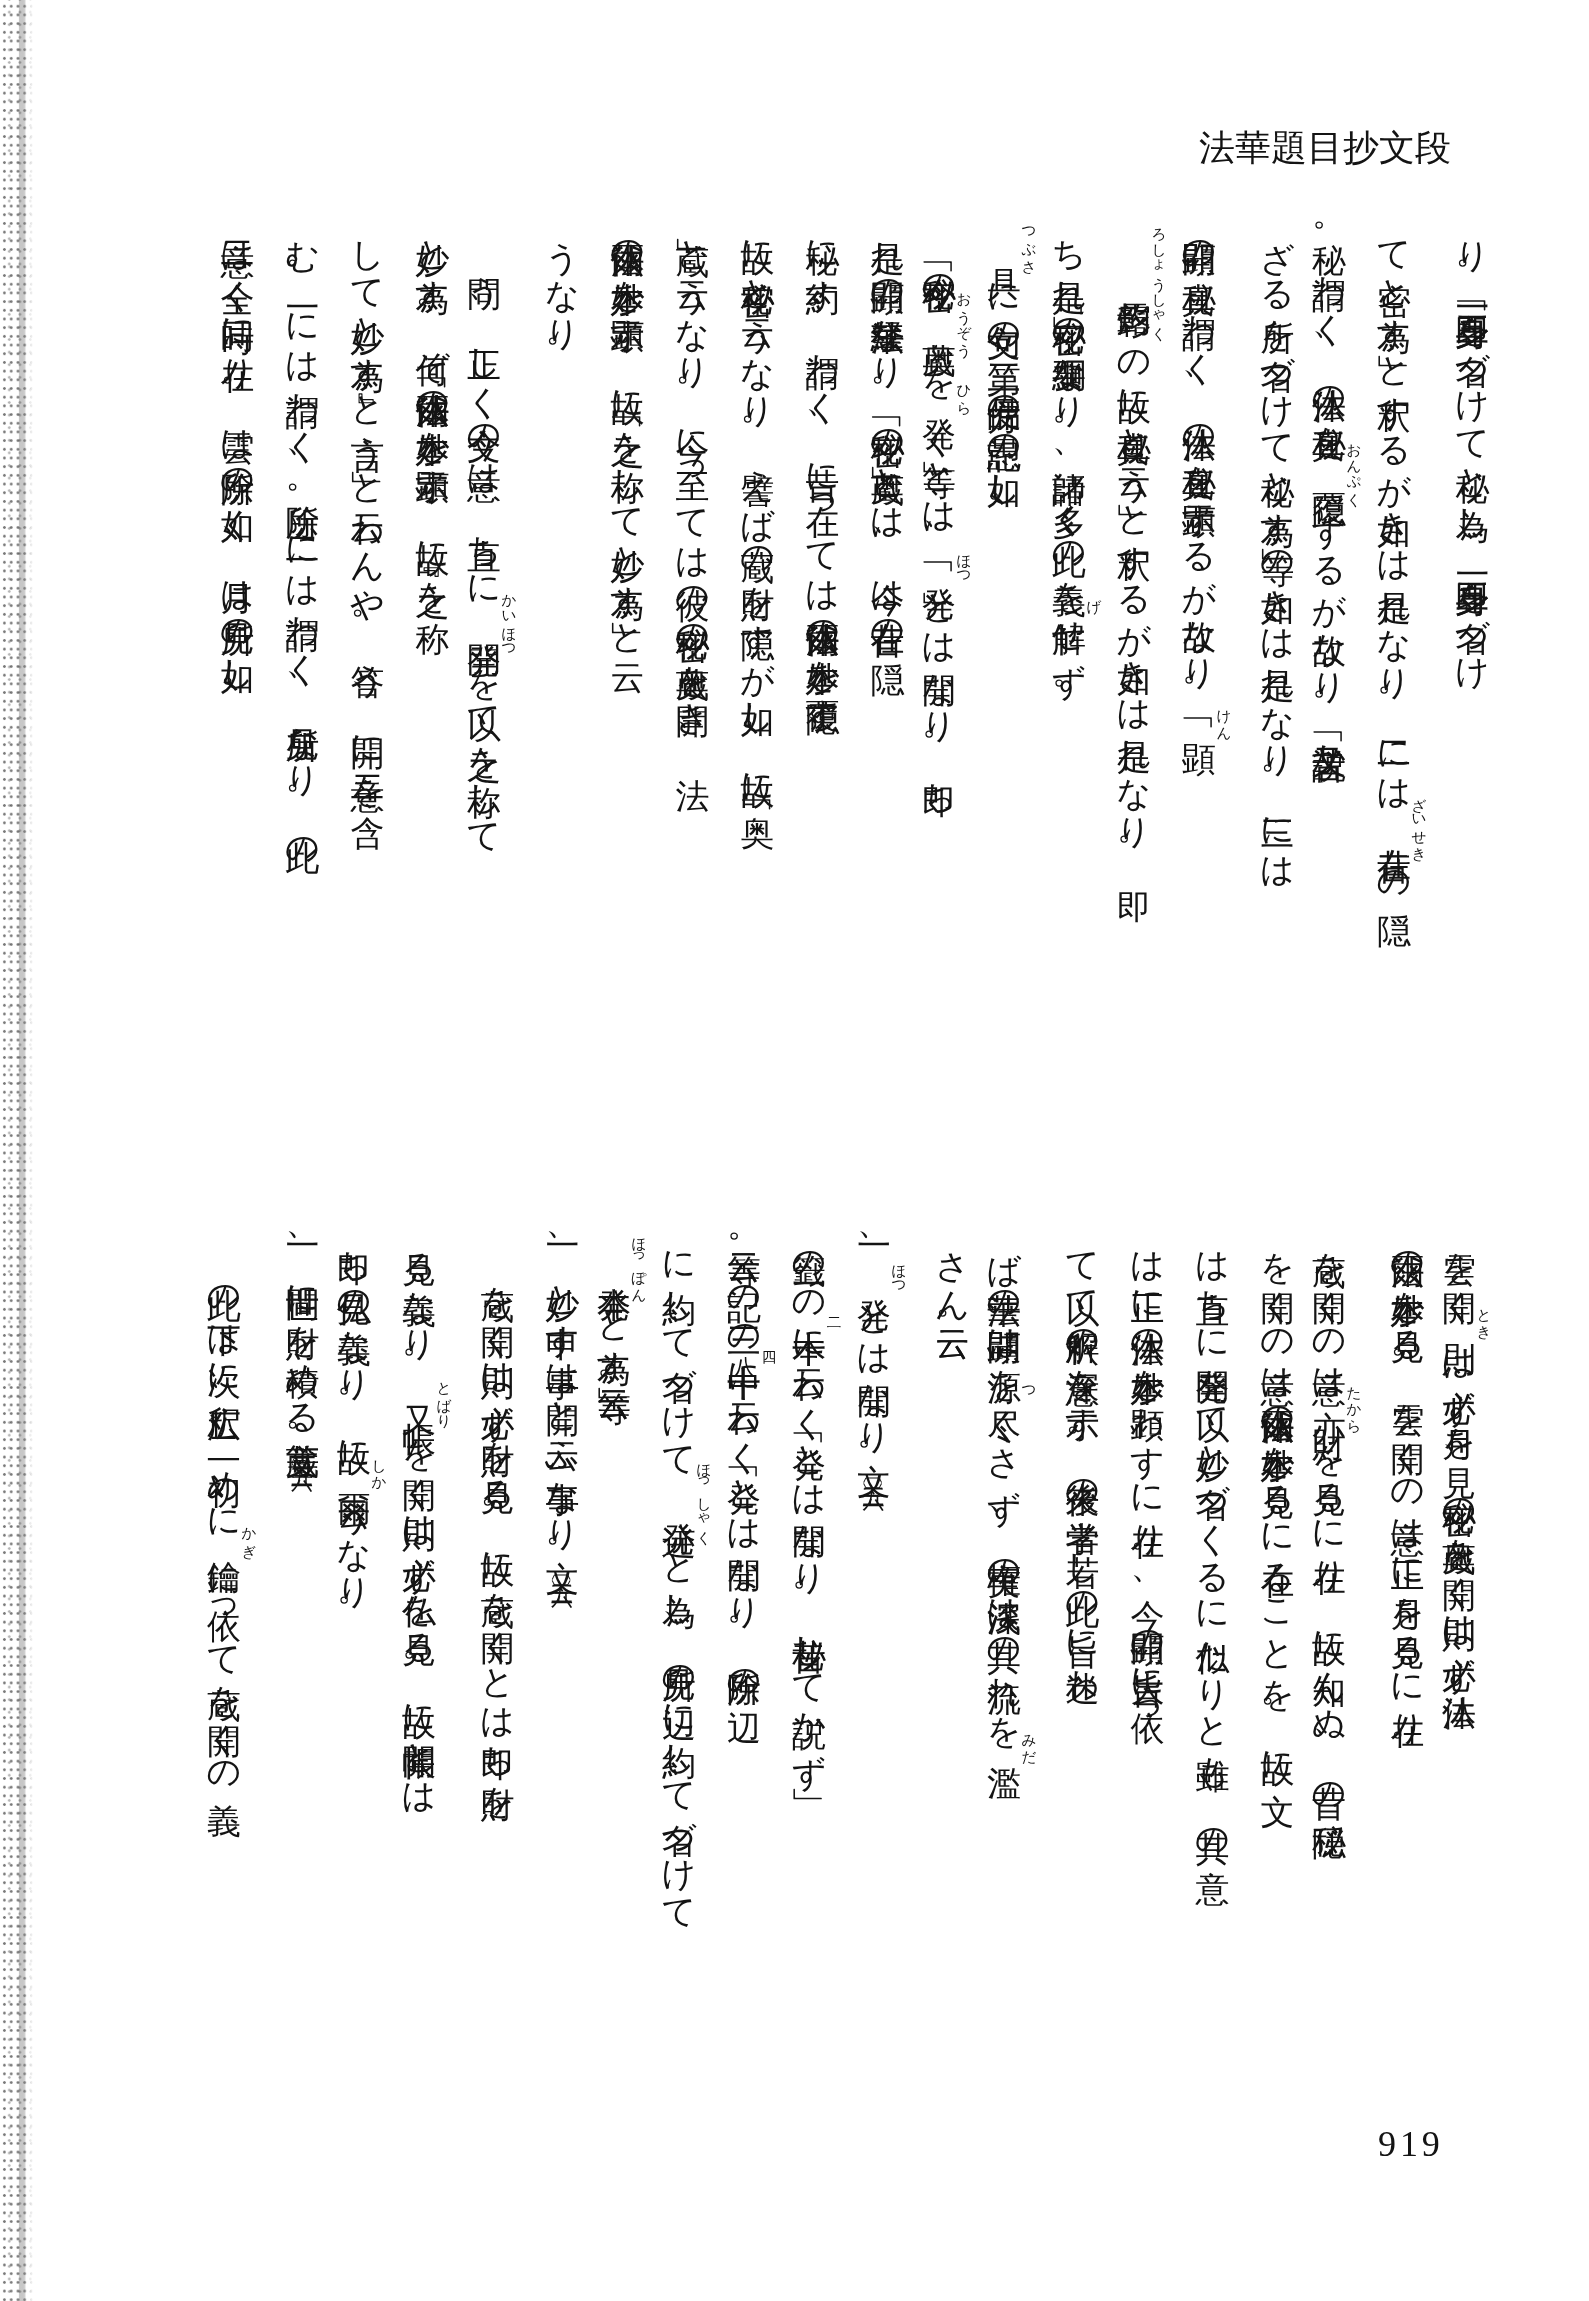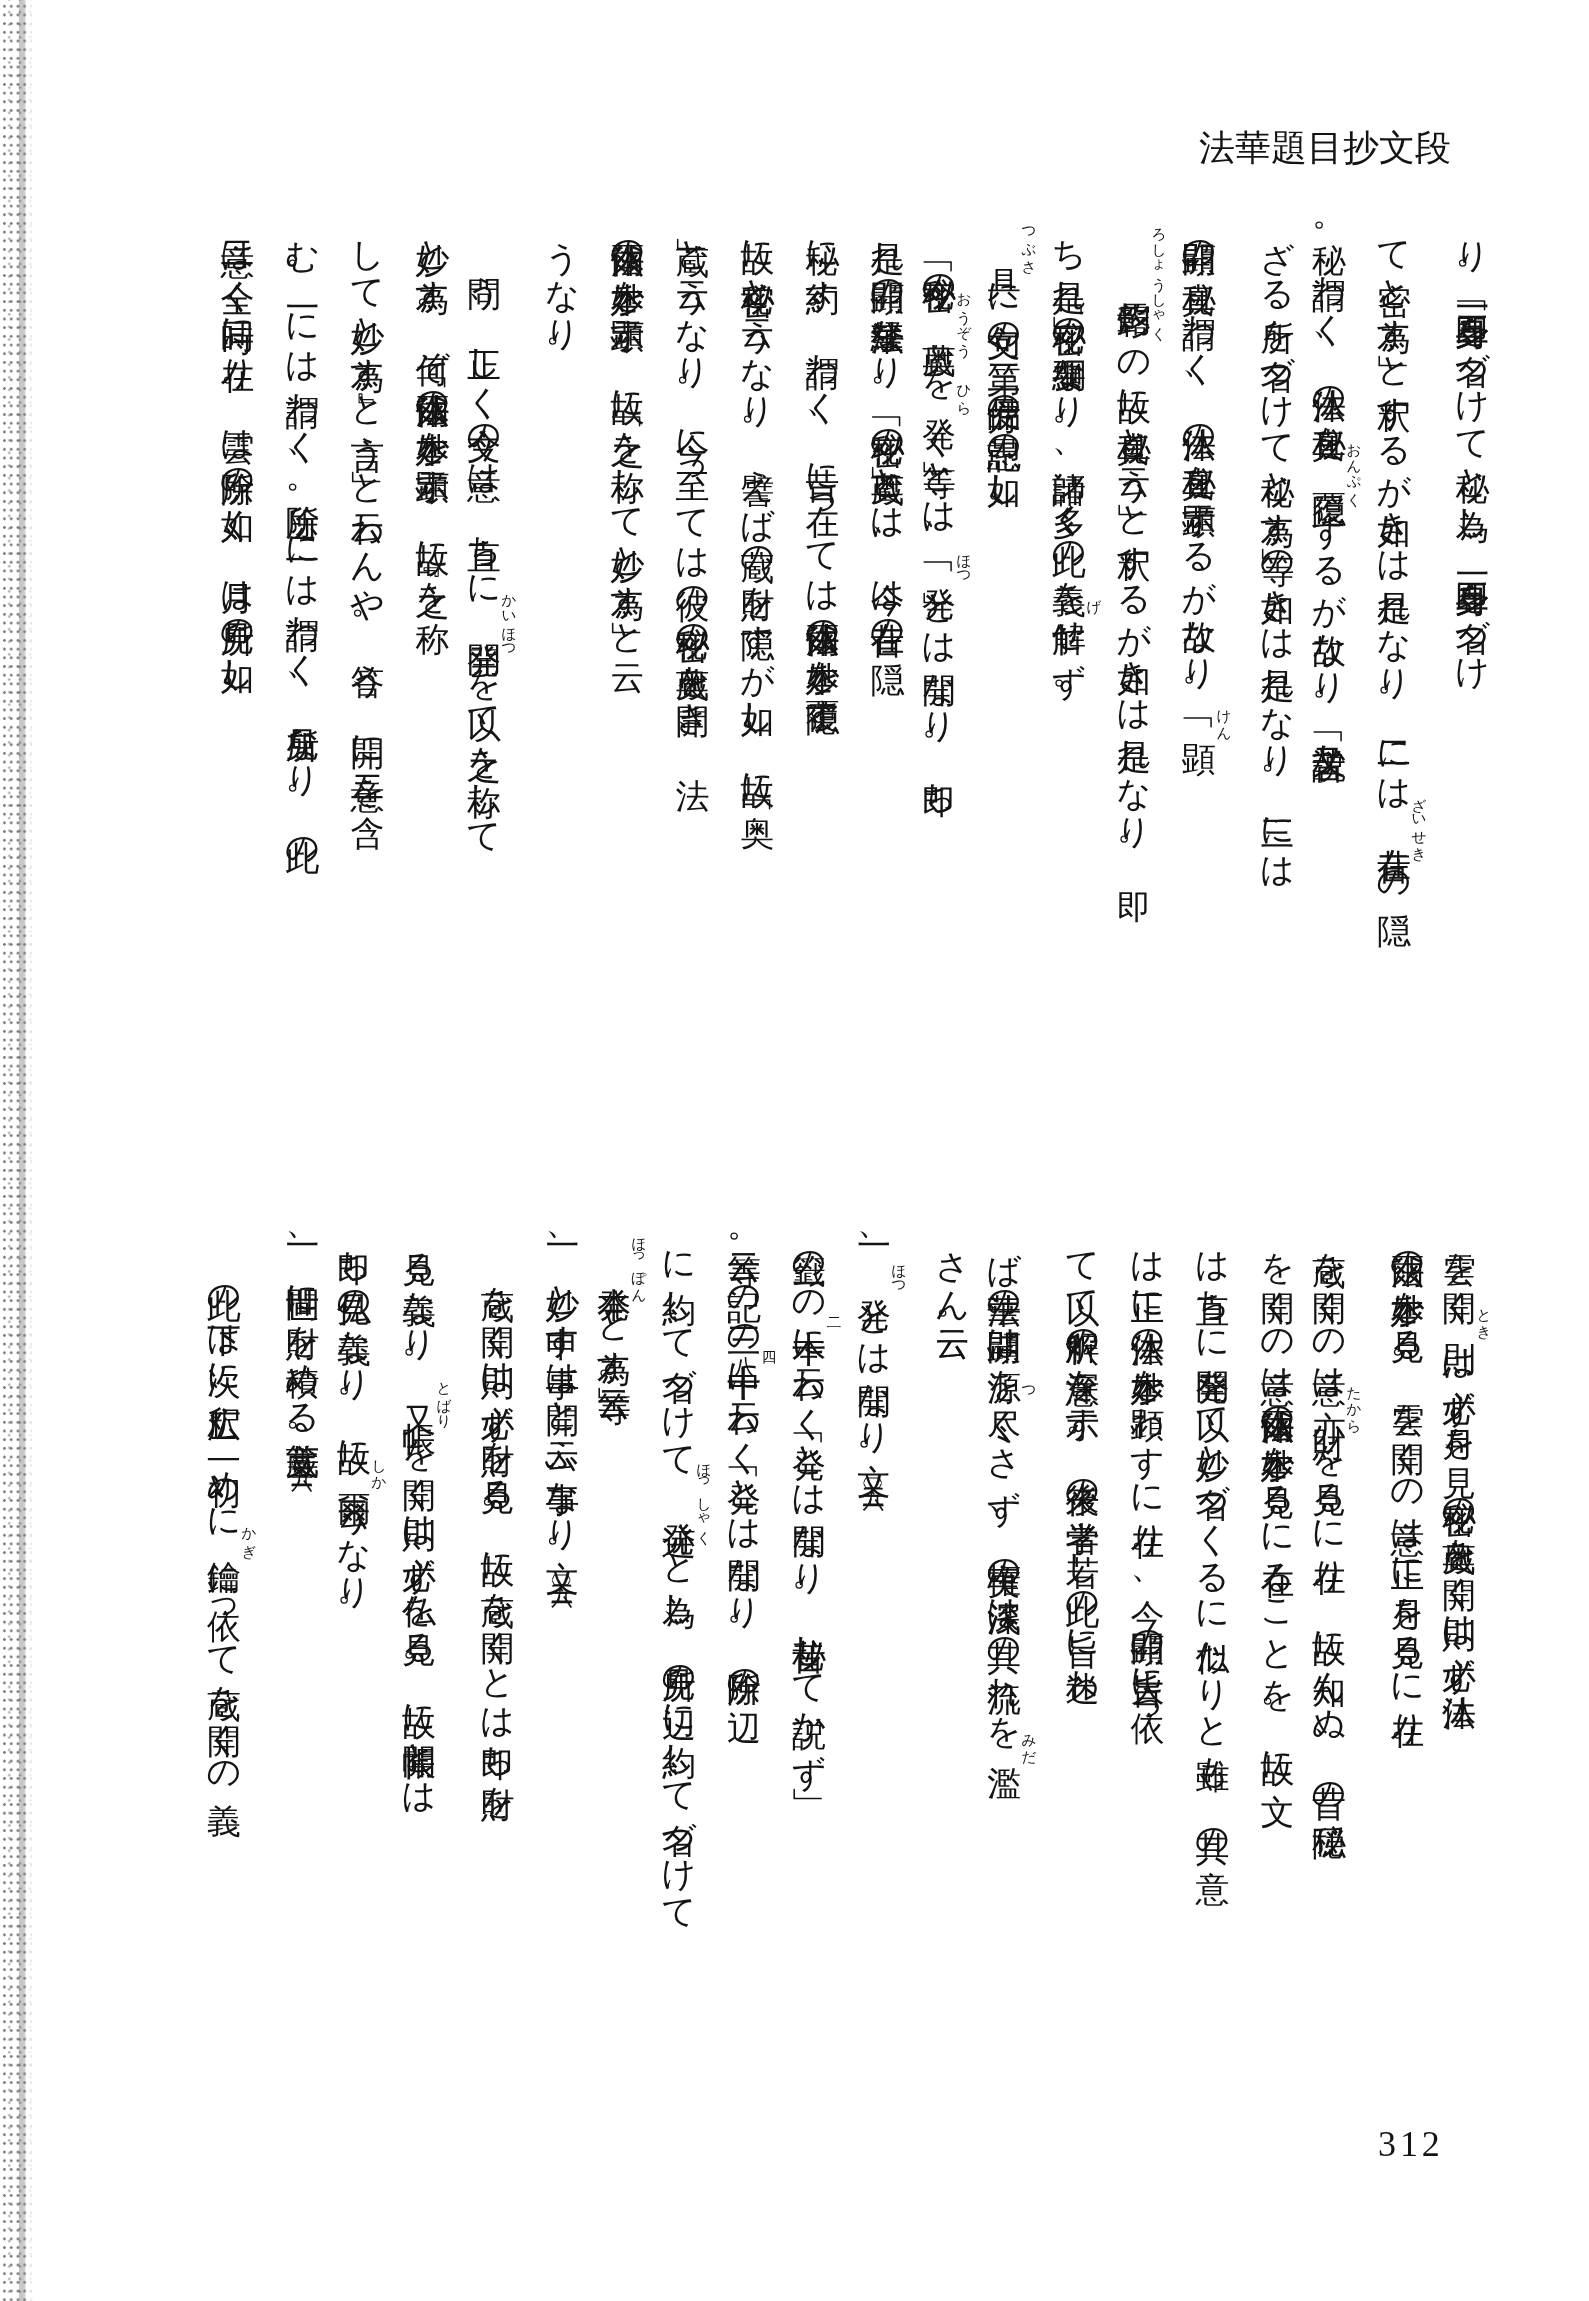--- a/index.html
+++ b/index.html
@@ -88,15 +88,15 @@
       <div class="tcol">等云云。記の三の中<ruby>十<rt>四</rt></ruby><span class="small-num">八</span>に云わく「発とは開なり。所除の辺</div>
       <div class="tcol">に約して名づけて<ruby>発迹<rt>ほっしゃく</rt></ruby>と為し、所見の辺に約して名づけて</div>
       <div class="tcol"><ruby>発本<rt>ほっぽん</rt></ruby>と為す」等云云。</div>
       <div class="tcol">一、妙と申す事は開と云ふ事なり文。<span class="ref">〔三五六〕</span></div>
       <div class="tcol">　蔵を開く則は必ず財を見る。故に蔵を開くとは即ち財を</div>
       <div class="tcol">見る義なり。又<ruby>帳<rt>とばり</rt></ruby>を開く則は必ず仏を見る。故に開帳とは</div>
       <div class="tcol">即ち見仏の義なり。故に<ruby>爾<rt>しか</rt></ruby>云うなり。</div>
       <div class="tcol">一、世間に財を積める蔵等文。<span class="ref">〔三五六〕</span></div>
       <div class="tcol">　此の下は次に広釈、二。初めに<ruby>鑰<rt>かぎ</rt></ruby>に依って蔵を開くの義</div>
     </div>
-  <div class="page-number">312</div>
+  <div class="page-number">919</div>
 </div>
 
 
 </body></html>

